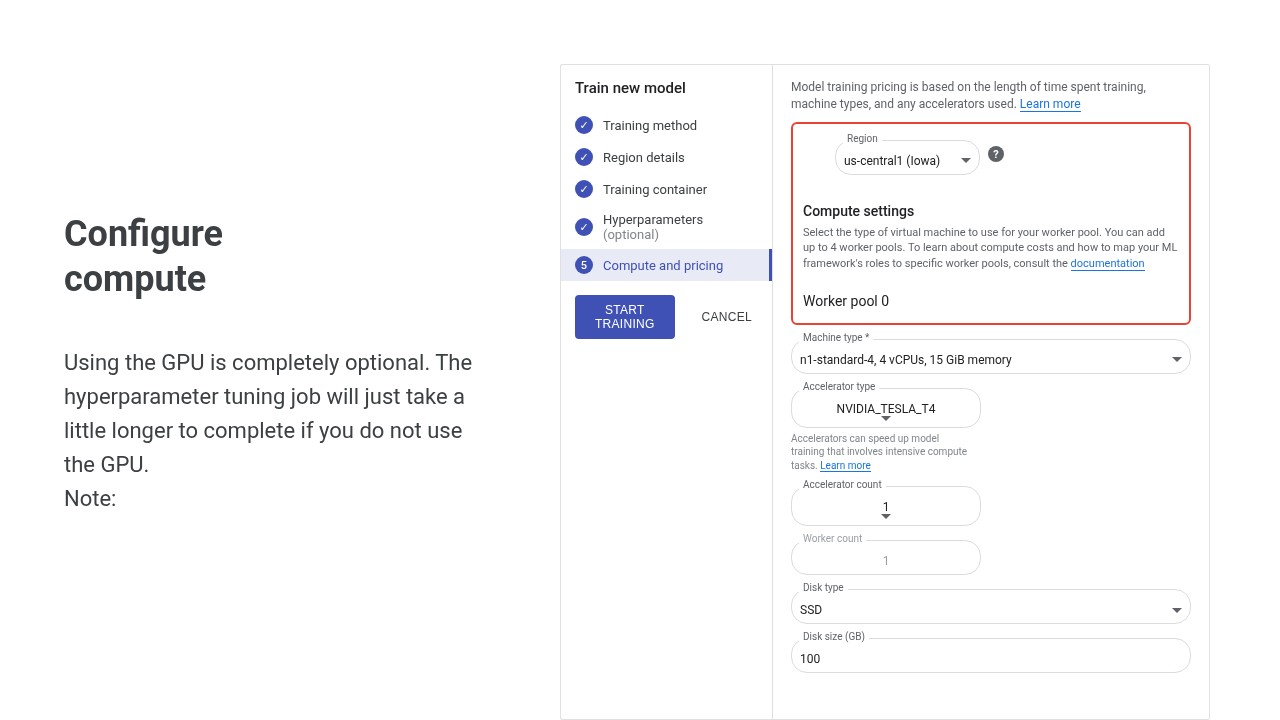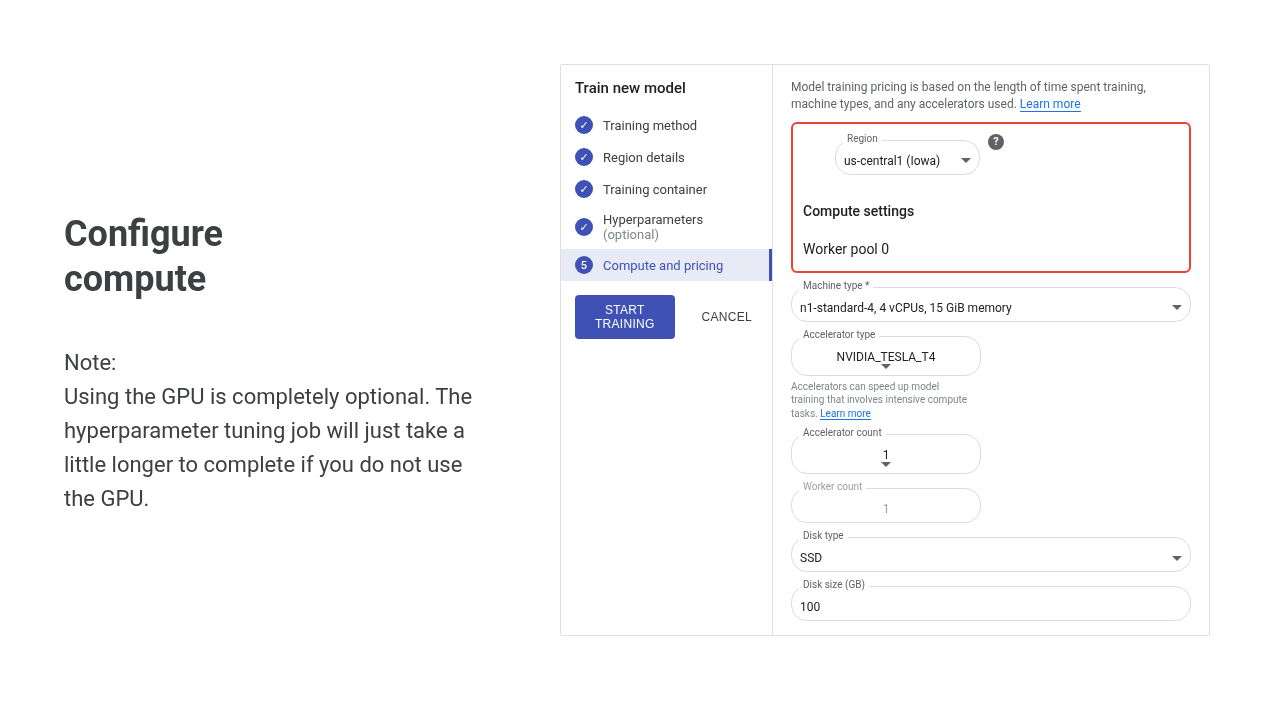--- a/index.html
+++ b/index.html
@@ -31,21 +31,21 @@
     line-height: 1.55;
     color: #3c4043;
   }
 
   
   .console {
     position: absolute;
     left: 560px;
     top: 64px;
     width: 650px;
-    height: 572px;
+    height: 656px;
     border: 1px solid #e0e0e0;
     border-radius: 2px;
     display: flex;
     background: #fff;
   }
 
   .sidebar {
     width: 212px;
     border-right: 1px solid #e0e0e0;
     padding: 14px 0 0 0;
@@ -166,21 +166,21 @@
     background: #5f6368;
     color: #fff;
     display: inline-flex;
     align-items: center;
     justify-content: center;
     font-size: 11px;
     font-weight: 700;
     margin-left: 8px;
   }
 
-  .region-row { display: flex; align-items: flex-start; padding-left: 32px; }
+  .region-row { display: flex; align-items: center; padding-left: 32px; }
   .region-select { width: 145px; }
 
   .section-title {
     font-size: 14px;
     font-weight: 500;
     color: #202124;
     margin-top: 28px;
   }
   .section-desc {
     font-size: 11px;
@@ -208,22 +208,22 @@
 </style>
 </head>
 <body>
 
 <div class="slide-text">
   <div class="slide-title">
     <span>Configure</span><br>
     <span>compute</span>
   </div>
   <div class="slide-body">
+    <div>Using the GPU is completely optional. The hyperparameter tuning job will just take a little longer to complete if you do not use the GPU.</div>
     <div>Note:</div>
-    <div>Using the GPU is completely optional. The hyperparameter tuning job will just take a little longer to complete if you do not use the GPU.</div>
   </div>
 </div>
 
 <div class="console">
   <div class="sidebar">
     <h2>Train new model</h2>
 
     <div class="step">
       <span class="step-icon">✓</span>
       <span class="label">Training method</span>
@@ -265,20 +265,23 @@
           <span class="floating-label">Region</span>
           <div class="select-box region-select">
             <span>us-central1 (Iowa)</span>
             <span class="arrow"></span>
           </div>
         </div>
         <span class="help-icon">?</span>
       </div>
 
       <div class="section-title">Compute settings</div>
+      <p class="section-desc">
+        <span>Select the type of virtual machine to use for your worker pool. You can add up to 4 worker pools. To learn about compute costs and how to map your ML framework's roles to specific worker pools, consult the </span><a href="#">documentation</a>
+      </p>
 
       <div class="pool-title">Worker pool 0</div>
     </div>
 
     <div class="field-group" style="margin-top:14px">
       <span class="floating-label">Machine type *</span>
       <div class="select-box wide">
         <span>n1-standard-4, 4 vCPUs, 15 GiB memory</span>
         <span class="arrow"></span>
       </div>

